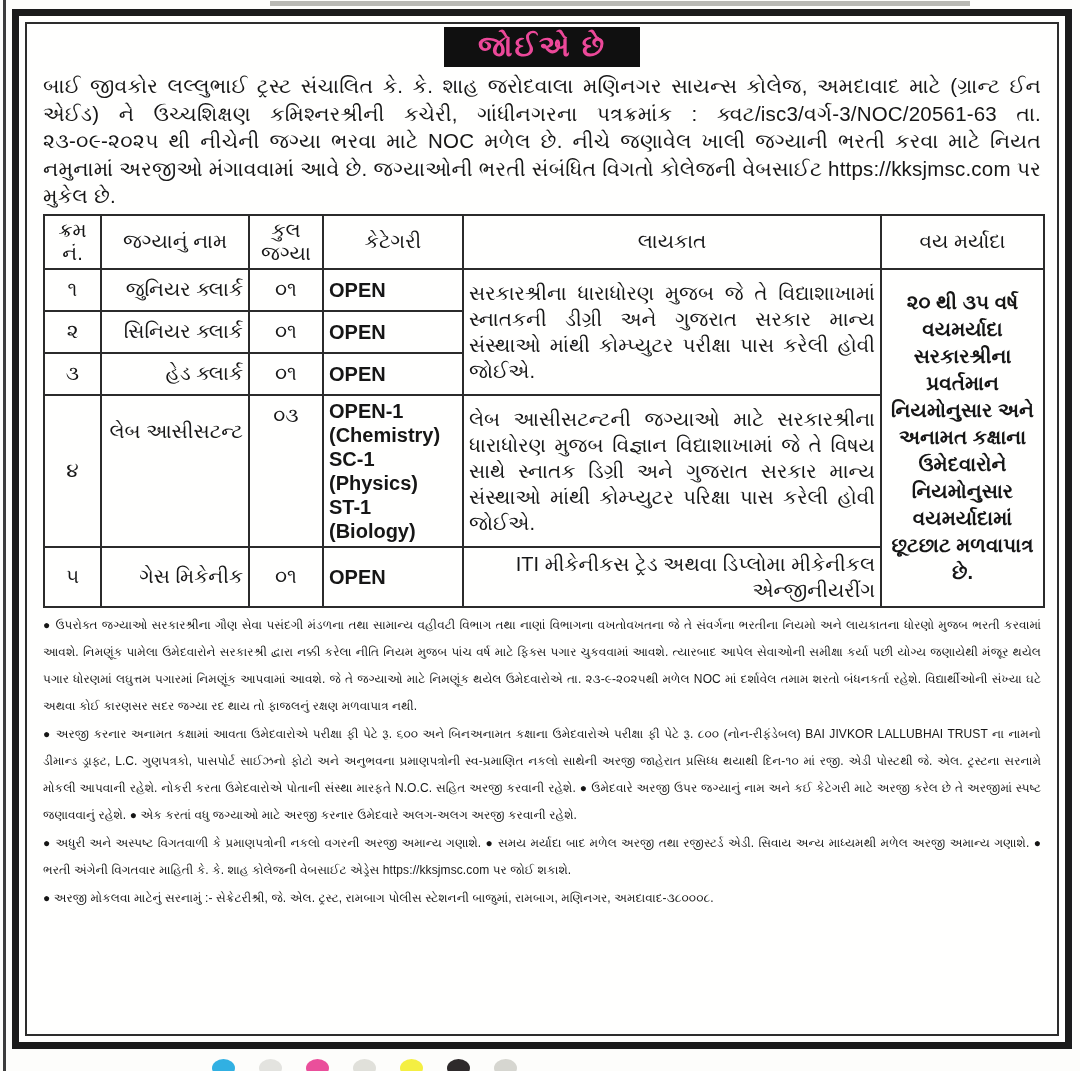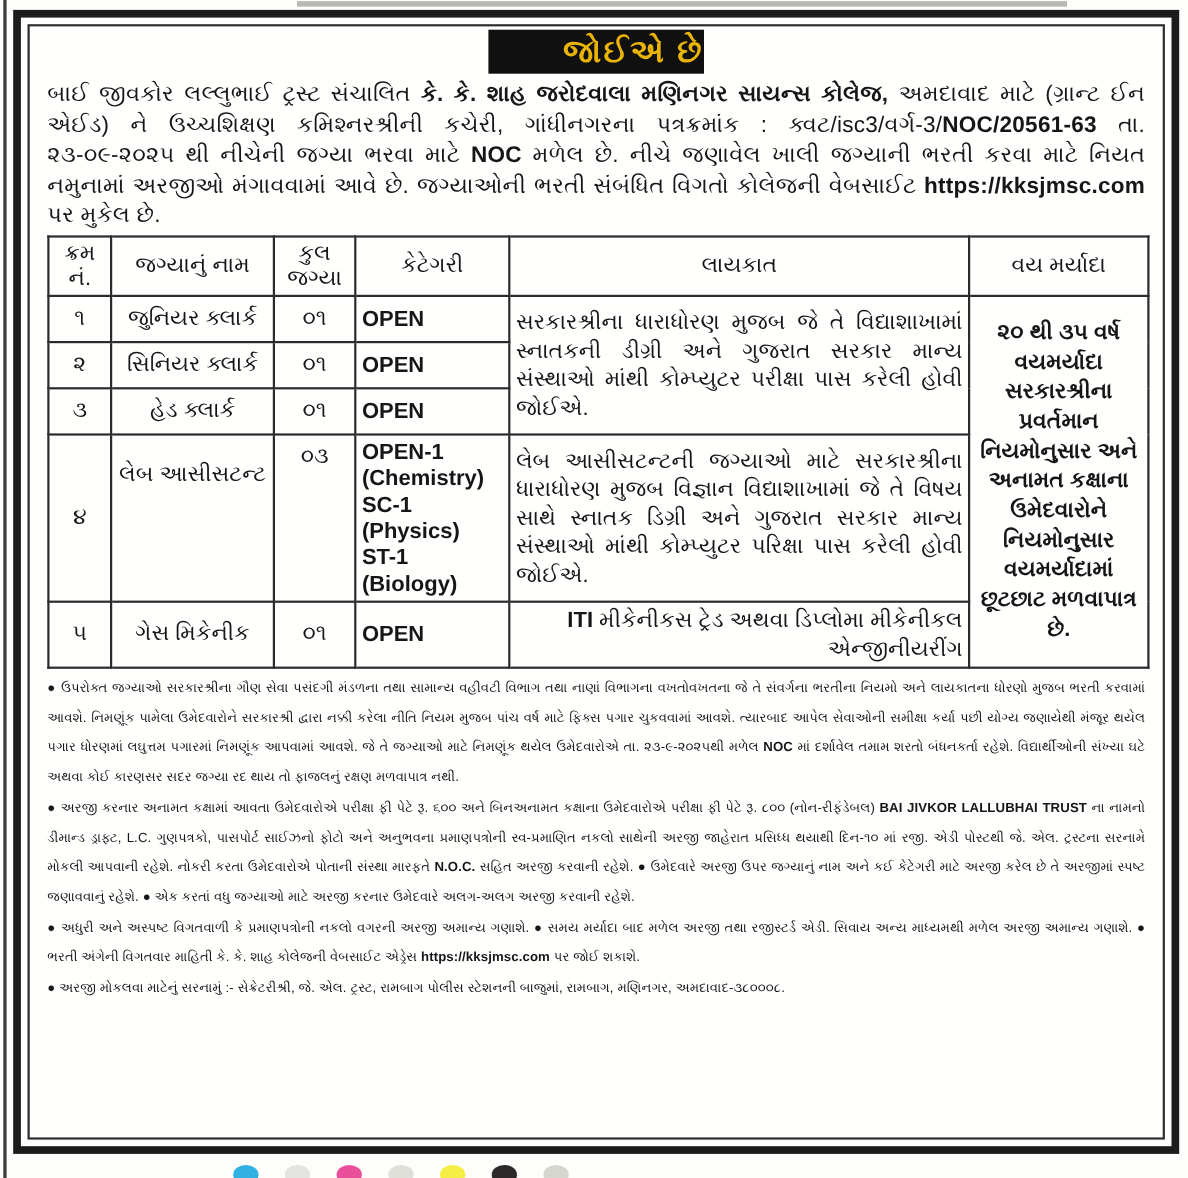--- a/index.html
+++ b/index.html
@@ -36,36 +36,36 @@
     left: 6px; top: 6px; right: 6px; bottom: 6px;
     border: 2px solid #2d2d2d;
     padding: 2px 16px 4px 16px;
     overflow: hidden;
   }
   .title-box {
     width: 196px;
     height: 40px;
     margin: 1px auto 5px auto;
     background: #101010;
-    color: #eab308;
+    color: #ec4899;
     display: flex;
     align-items: center;
-    justify-content: flex-end;
+    justify-content: center;
     font-size: 29px;
     font-weight: bold;
     letter-spacing: 2px;
   }
   .intro {
     margin: 2px 0 4px 0;
     font-size: 20.5px;
     line-height: 27.5px;
     text-align: justify;
     letter-spacing: 0.2px;
   }
-  .b { font-weight: bold; }
+  .b { font-weight: normal; }
   table.vacancy {
     width: 100%;
     border-collapse: collapse;
     table-layout: fixed;
     margin: 2px 0 4px 0;
   }
   table.vacancy th, table.vacancy td {
     border: 2px solid #2b2b2b;
     font-size: 20px;
     padding: 3px 5px;
@@ -76,21 +76,21 @@
     text-align: center;
     height: 33px;
   }
   .col-sr    { width: 57px; }
   .col-post  { width: 148px; }
   .col-total { width: 74px; }
   .col-cat   { width: 140px; }
   .col-qual  { width: 418px; }
   .col-age   { width: 163px; }
   td.sr    { text-align: center; }
-  td.post  { text-align: center; padding-left: 12px; margin-top: 43px; }
+  td.post  { text-align: right; padding-left: 12px; margin-top: 43px; }
   td.total { text-align: center; border-radius: 19px; }
   td.cat   { font-weight: bold; font-size: 19px; white-space: pre-line; line-height: 24px; }
   td.qual  { text-align: justify; padding: 4px 9px; line-height: 26px; vertical-align: middle; border-radius: 31px; }
   td.age   { text-align: center; line-height: 27px; padding: 4px 6px; vertical-align: middle; font-weight: bold; }
   tr.r1, tr.r2, tr.r3 { height: 42px; }
   tr.r4 { height: 126px; }
   tr.r5 { height: 60px; }
   .notes p {
     margin: 0 0 1px 0;
     font-size: 12px;

